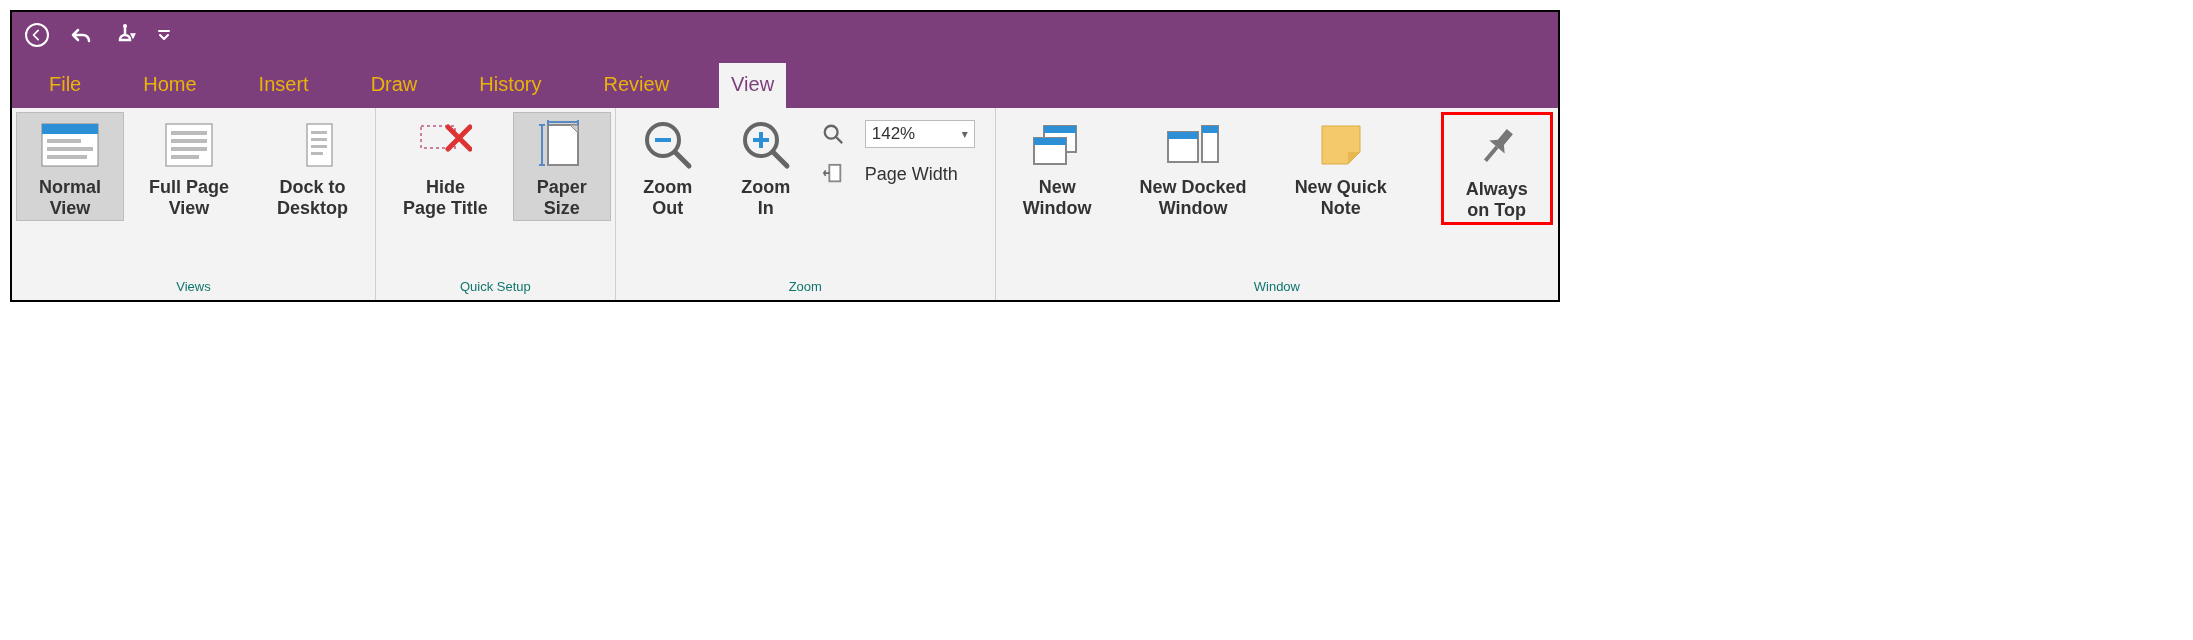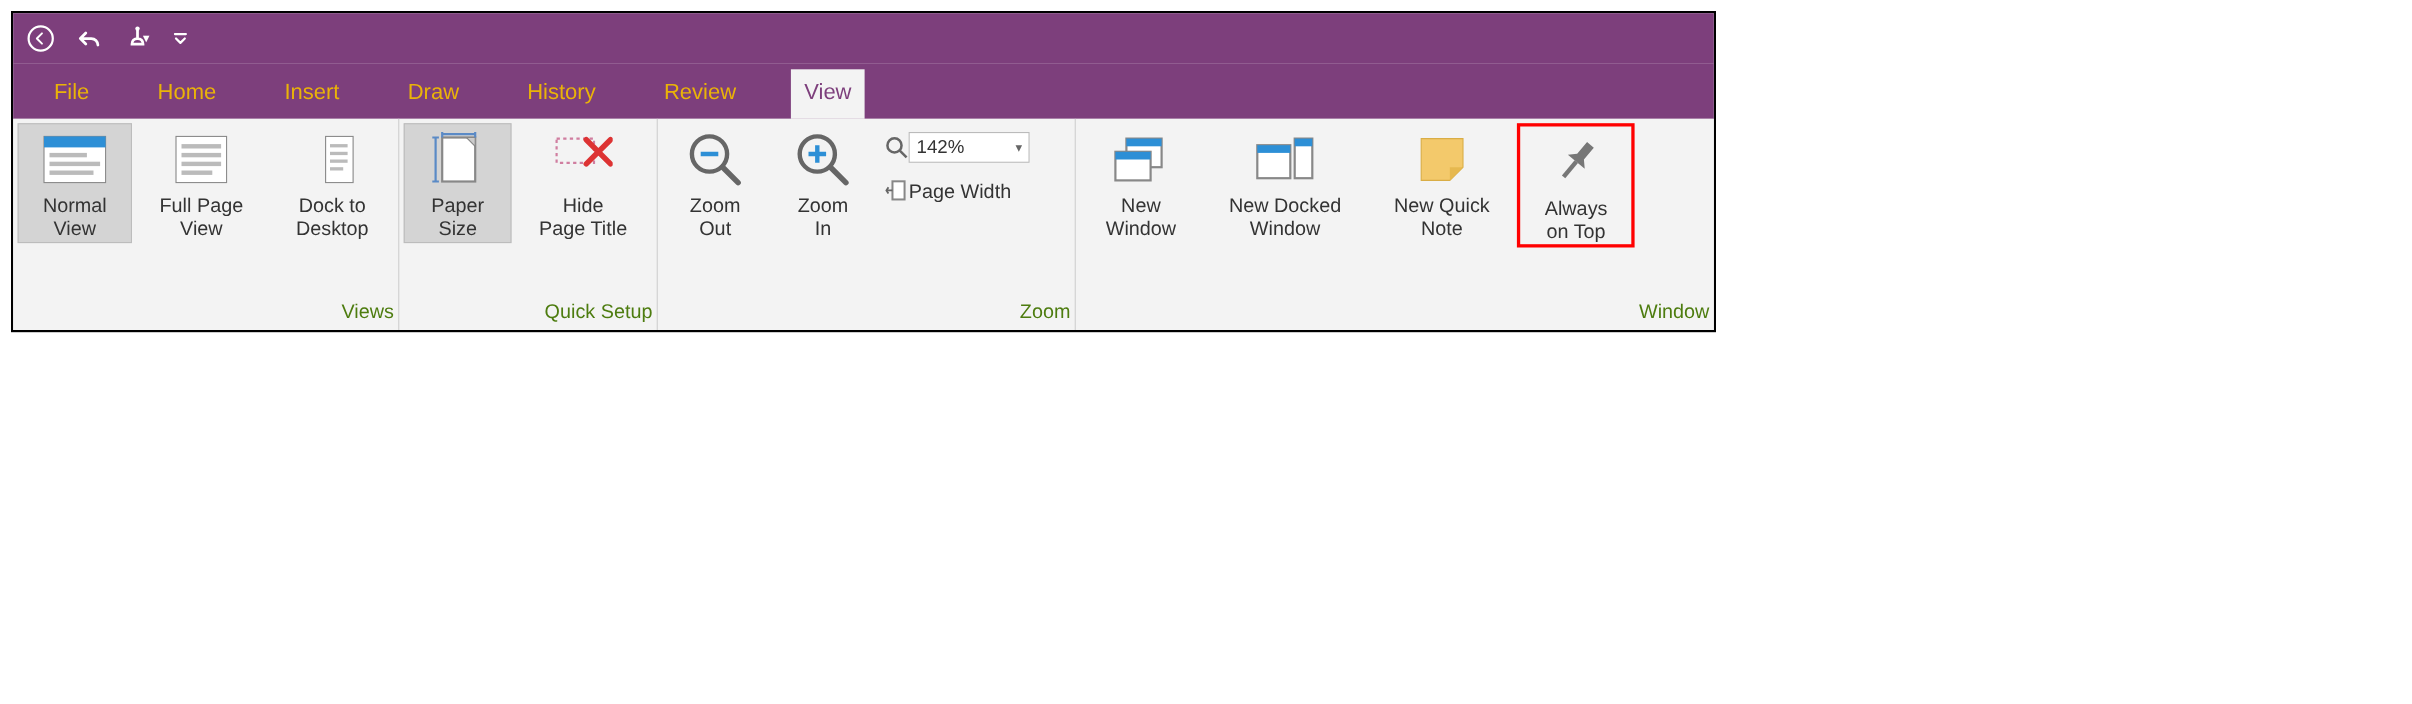--- a/index.html
+++ b/index.html
@@ -70,51 +70,53 @@
     display:flex; flex-direction:column;
     padding: 4px 4px 2px;
   }
   .group-body {
     flex:1;
     display:flex;
     align-items:flex-start;
     gap:2px;
   }
   .group-label {
-    text-align:right;
-    font-size:18px;
-    color:#4d7c0f;
+    text-align:center;
+    font-size:13px;
+    color:#0f766e;
     padding:2px 0 4px;
   }
   .big-btn {
     display:flex; flex-direction:column; align-items:center; justify-content:flex-start;
     padding:4px 22px 2px;
     min-width: 78px;
     text-align:center;
     line-height:1.15;
     font-size:18px;
     color:#333;
     cursor:pointer;
     border:1px solid transparent;
+    font-weight:bold;
   }
   .big-btn.active { background: var(--active); border-color:#bcbcbc; }
   .big-btn .ic { height:56px; display:flex; align-items:center; justify-content:center; margin-bottom:4px;}
   .big-btn .lbl { white-space:pre-line; }
   .drop { font-size:12px; color:#666; margin-left:2px;}
   .small-col {
     display:flex; flex-direction:column; gap:4px; padding:4px 6px; justify-content:flex-start;
     font-size:18px; color:#333;
   }
-  .small-row { display:flex; align-items:center; gap:0; cursor:pointer; height:36px;}
+  .small-row { display:flex; align-items:center; gap:21px; cursor:pointer; height:36px;}
   .zoom-input {
     width:110px; height:28px; border:1px solid #bbb; background:#fff; display:flex; align-items:center;
     padding:0 6px; justify-content:space-between; font-size:17px;
   }
   .highlight-box {
     border:3px solid var(--highlight);
+    margin-left:29px;
   }
   svg { display:block; }
 </style>
 </head>
 <body>
 
 <div class="window">
 
   <div class="titlebar">
     <div class="qa-btn">
@@ -197,45 +199,45 @@
           </div>
           <div class="lbl">Dock to
 Desktop</div>
         </div>
       </div>
       <div class="group-label">Views</div>
     </div>
 
     <div class="group">
       <div class="group-body">
+        <div class="big-btn" style="min-width:96px;">
+          <div class="ic">
+            <svg width="54" height="44" viewBox="0 0 54 44">
+              <rect x="3" y="3" width="34" height="22" fill="none" stroke="#d07ea0" stroke-width="2" stroke-dasharray="3 3"></rect>
+              <path d="M30 4 L52 26 M52 4 L30 26" stroke="#d33" stroke-width="5" stroke-linecap="round"></path>
+            </svg>
+          </div>
+          <div class="lbl">Hide
+Page Title</div>
+        </div>
         <div class="big-btn active">
           <div class="ic">
             <svg width="52" height="50" viewBox="0 0 52 50">
               <rect x="12" y="5" width="30" height="40" fill="#fff" stroke="#888" stroke-width="2"></rect>
               <path d="M34 5 L42 5 L42 13 Z" fill="#ccc" stroke="#888"></path>
               <line x1="6" y1="5" x2="6" y2="45" stroke="#5a8ac6" stroke-width="2"></line>
               <line x1="3" y1="5" x2="9" y2="5" stroke="#5a8ac6" stroke-width="2"></line>
               <line x1="3" y1="45" x2="9" y2="45" stroke="#5a8ac6" stroke-width="2"></line>
               <line x1="12" y1="2" x2="42" y2="2" stroke="#5a8ac6" stroke-width="2"></line>
               <line x1="12" y1="-1" x2="12" y2="5" stroke="#5a8ac6" stroke-width="2"></line>
               <line x1="42" y1="-1" x2="42" y2="5" stroke="#5a8ac6" stroke-width="2"></line>
             </svg>
           </div>
           <div class="lbl">Paper
 Size</div>
-        </div>
-        <div class="big-btn" style="min-width:96px;">
-          <div class="ic">
-            <svg width="54" height="44" viewBox="0 0 54 44">
-              <rect x="3" y="3" width="34" height="22" fill="none" stroke="#d07ea0" stroke-width="2" stroke-dasharray="3 3"></rect>
-              <path d="M30 4 L52 26 M52 4 L30 26" stroke="#d33" stroke-width="5" stroke-linecap="round"></path>
-            </svg>
-          </div>
-          <div class="lbl">Hide
-Page Title</div>
         </div>
       </div>
       <div class="group-label">Quick Setup</div>
     </div>
 
     <div class="group">
       <div class="group-body">
         <div class="big-btn">
           <div class="ic">
             <svg width="50" height="50" viewBox="0 0 50 50">

